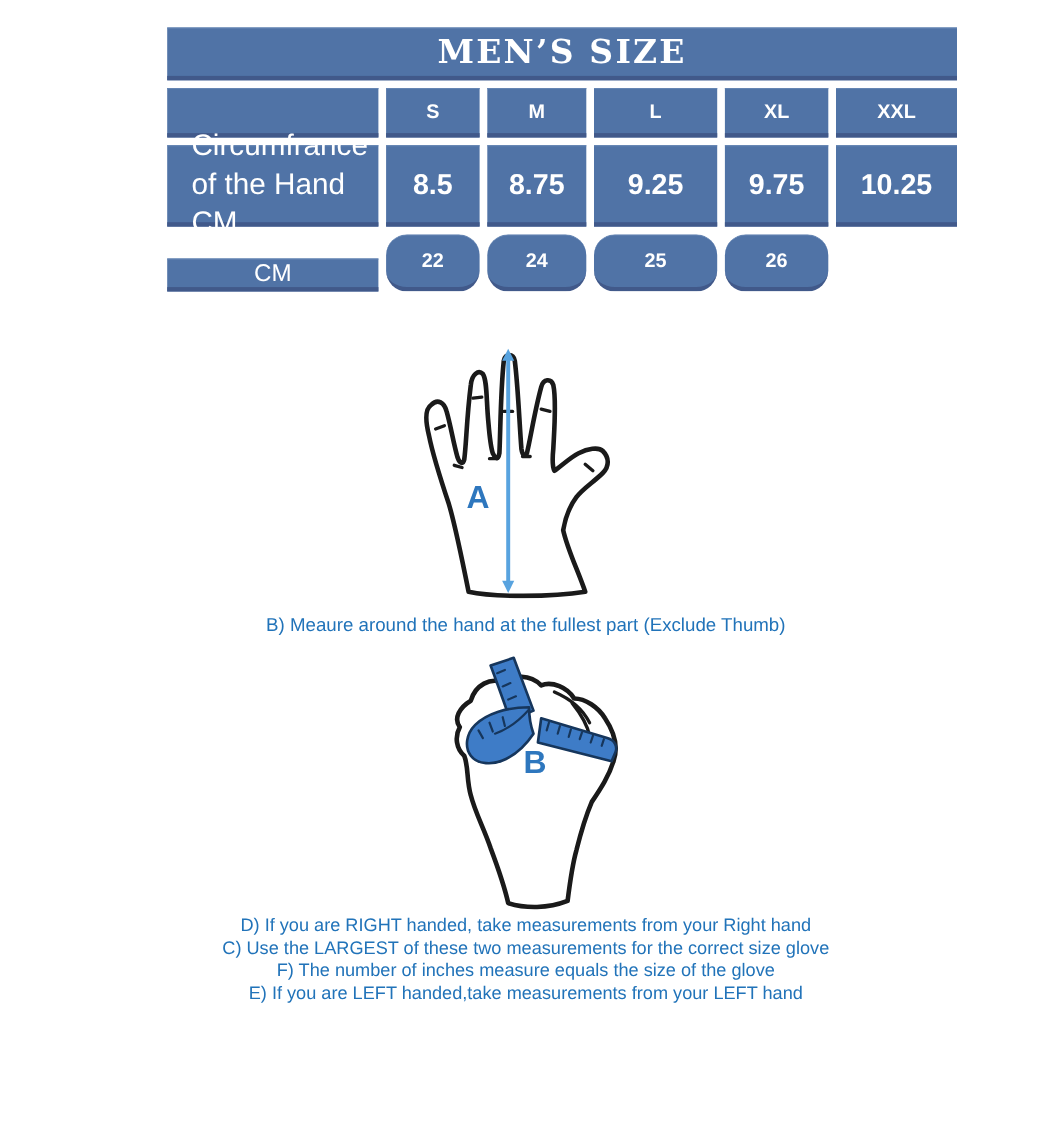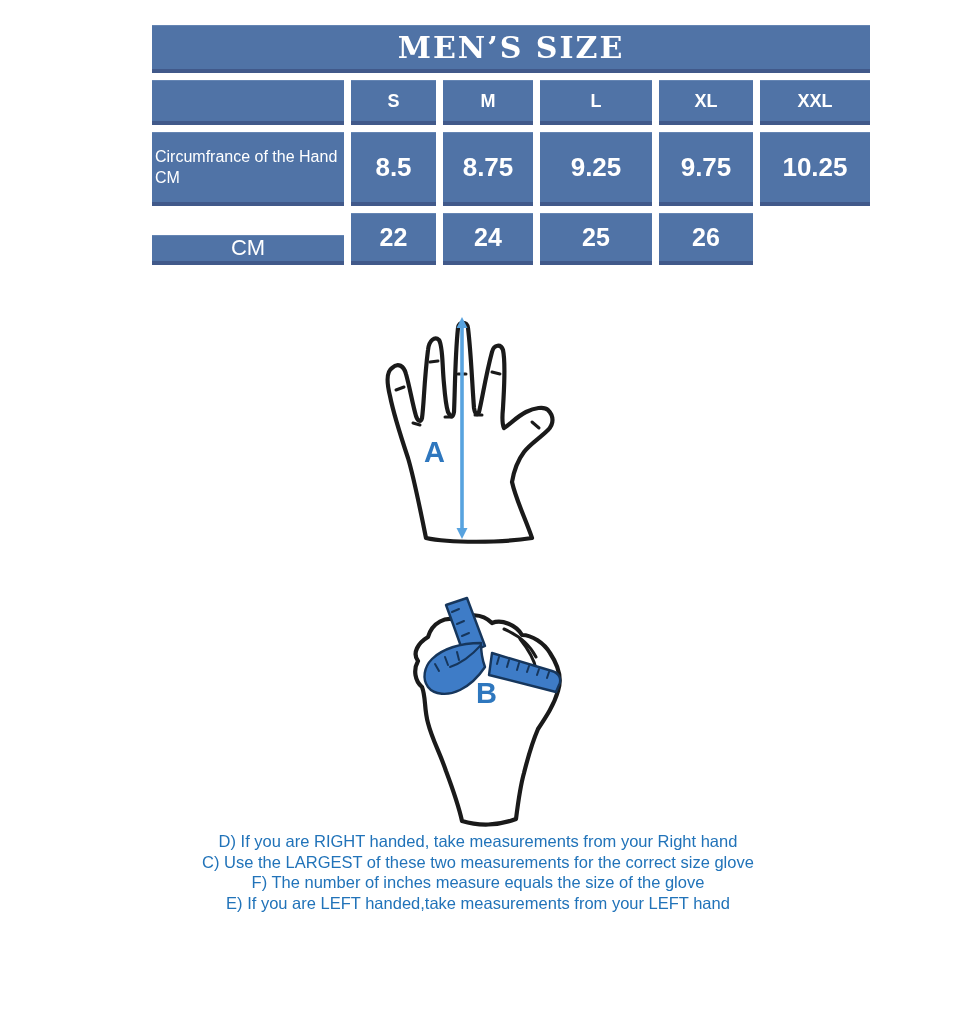--- a/index.html
+++ b/index.html
@@ -25,25 +25,25 @@
     box-sizing:border-box;
   }
   .cell.title-cell{
     grid-column:1 / span 6;
     font-family:"DejaVu Serif",serif;
     font-weight:bold;font-size:30px;letter-spacing:2px;
   }
   .cell.size-head{font-weight:bold;font-size:18px;}
   .cell.row-label{
     justify-content:flex-start;text-align:left;
-    font-size:16px;padding-left:3px;line-height:1.3;
+    font-size:27px;padding-left:22px;line-height:1.3;
   }
   .cell.row-label.cm{justify-content:center;text-align:center;padding-left:0;font-size:22px;margin-top:22px;}
   .cell.val{font-weight:bold;font-size:26px;}
-  .cell.val.cm{font-size:25px;}
+  .cell.val.cm{font-size:18px;border-radius:19px;}
 
   
   .instr{
     position:absolute;left:0;width:956px;text-align:center;
     color:#2173B9;font-size:17px;line-height:20.5px;
   }
   .instr-a{top:285px;}
   .instr-b{top:559px;}
   .instr-cdef{top:831px;font-size:16.5px;}
 
@@ -126,20 +126,21 @@
       <path class="crease" d="M 110 60 L 118 62"></path>
       <path class="crease" d="M 150 110 L 157 116"></path>
       <path class="crease" d="M 31 111 L 38 113 M 63 105 L 70 105 M 93 103 L 100 103"></path>
       <line class="arrow-line" x1="80" y1="14" x2="80" y2="218"></line>
       <path class="arrow-head" d="M 80 5 L 74.5 16 L 85.5 16 Z"></path>
       <path class="arrow-head" d="M 80 227 L 74.5 216 L 85.5 216 Z"></path>
       <text class="fig-label" x="42" y="150">A</text>
     </svg>
   </div>
 
+  <div class="instr instr-b">B) Meaure around the hand at the fullest part (Exclude Thumb)</div>
 
   <div class="fig fig-b">
     <svg width="175" height="238" viewBox="0 0 175 238">
       <path class="hand-stroke" d="
         M 26 46
         C 30 32 44 24 56 30
         C 64 22 80 22 90 32
         C 100 28 114 34 120 44
         C 130 44 142 52 148 62
         C 156 74 160 88 156 100

